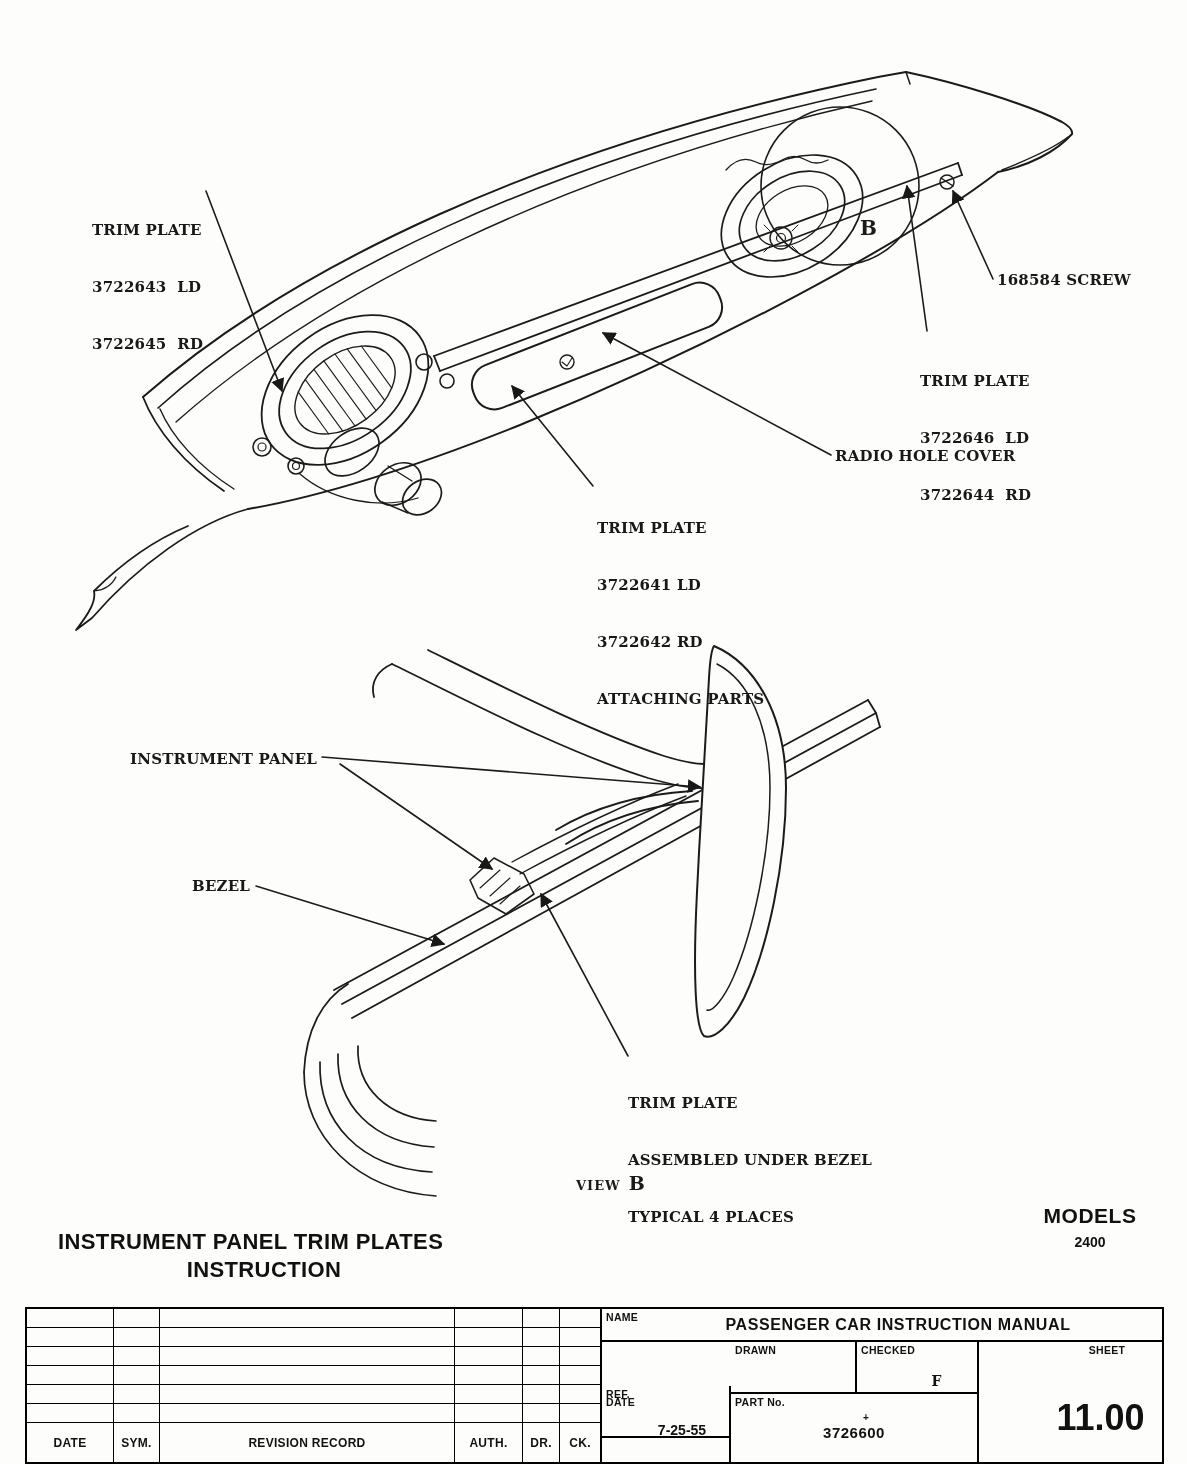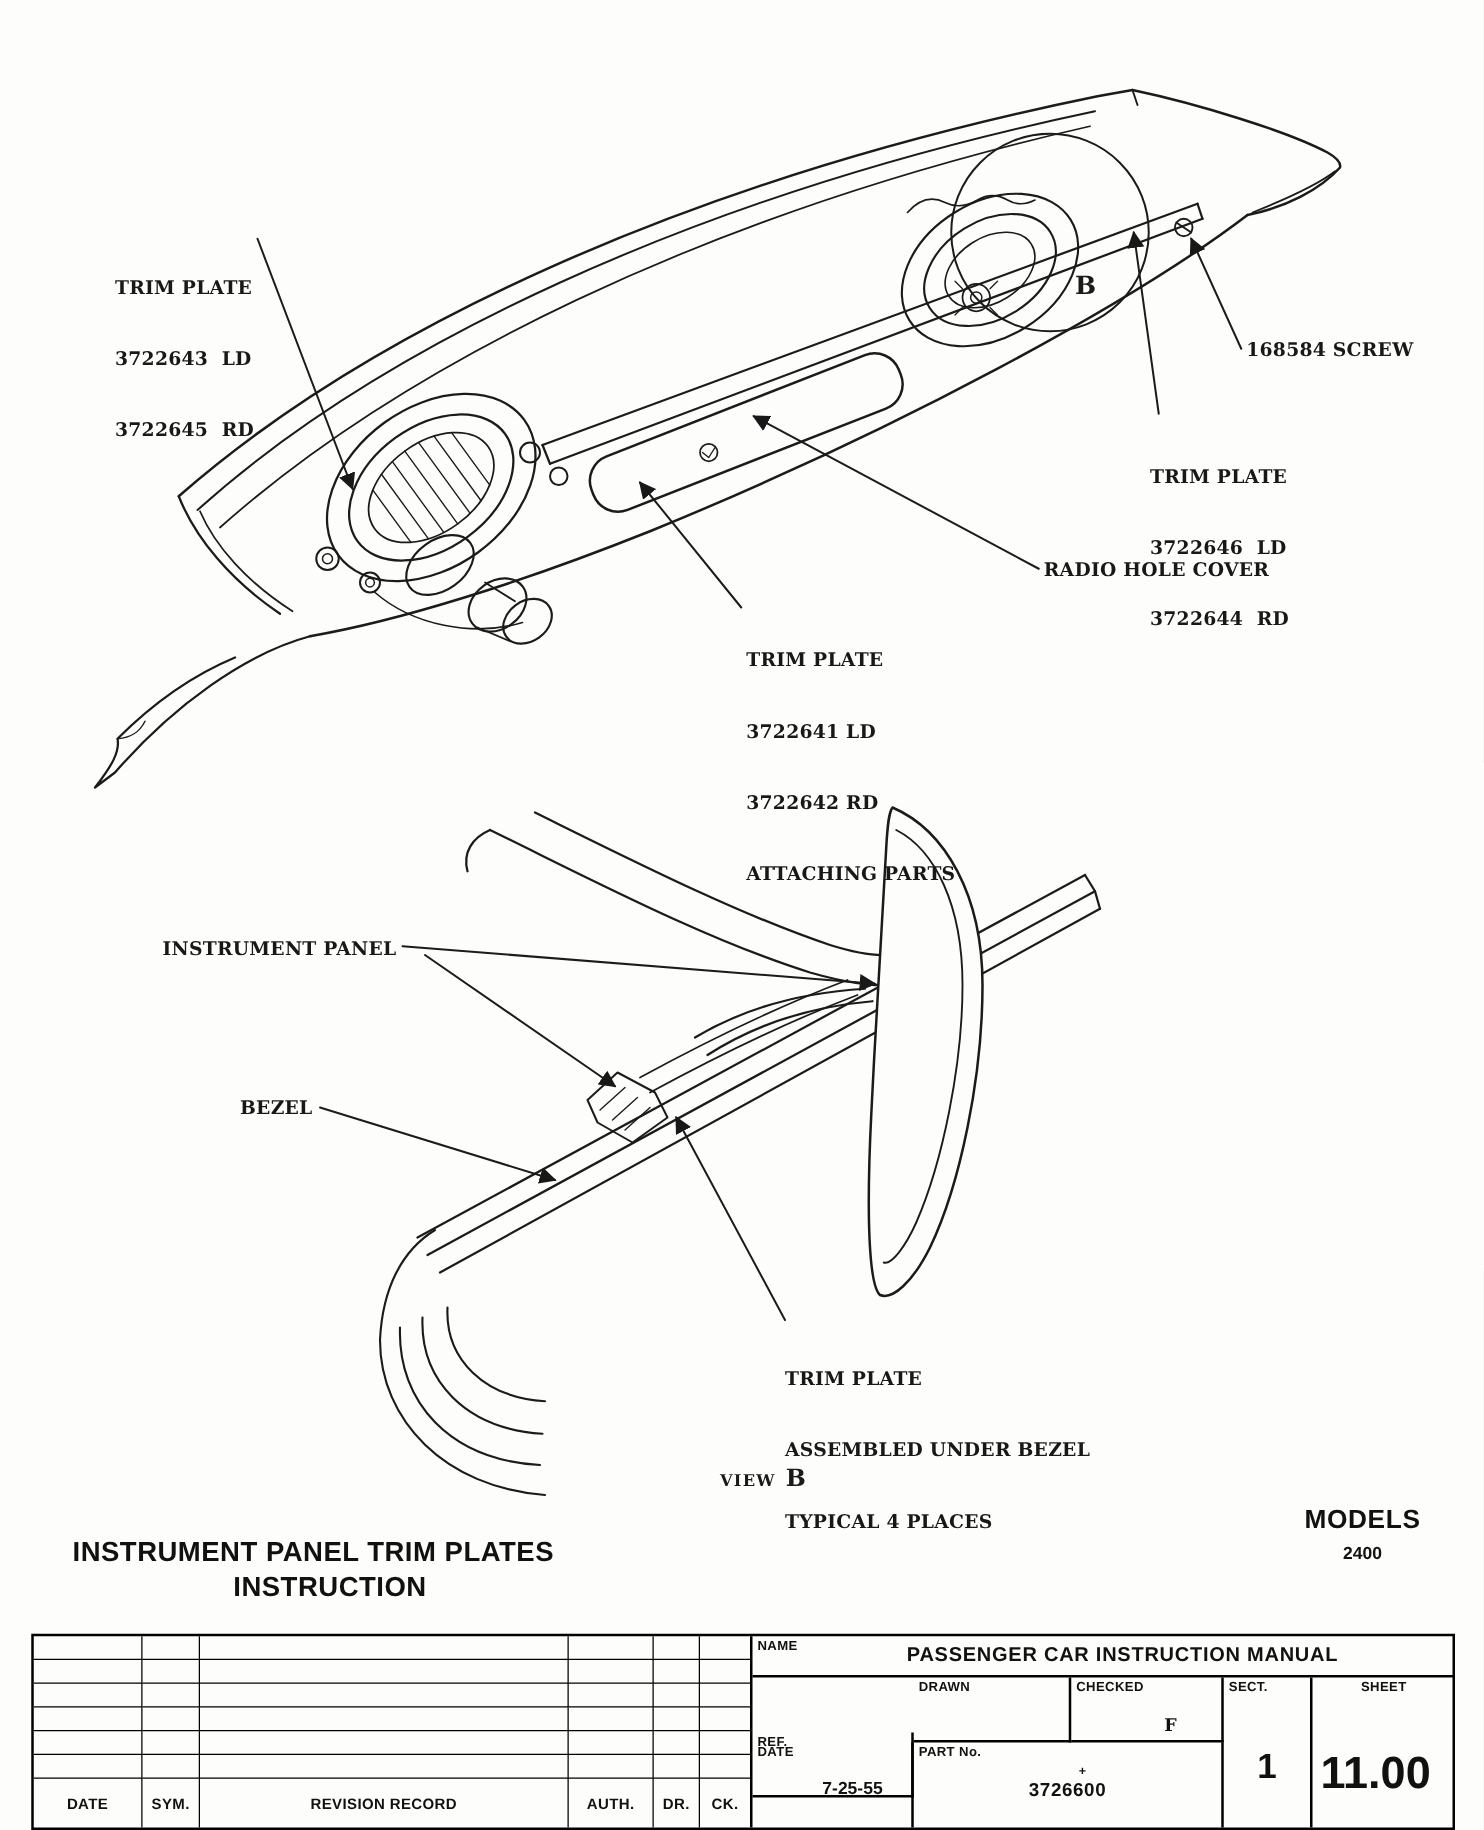--- a/index.html
+++ b/index.html
@@ -304,24 +304,20 @@
 
       <div class="cell b-b2 b-r2" style="left:129px; top:33px; width:126px; height:52px;">
         <span class="tb-label">DRAWN</span>
       </div>
 
       <div class="cell b-b2 b-r2" style="left:255px; top:33px; width:122px; height:52px;">
         <span class="tb-label">CHECKED</span>
         <span class="tb-value" style="position:absolute; left:62%; bottom:3px; font-size:14px; font-family:'DejaVu Serif',serif;">F</span>
       </div>
 
-      <div class="cell b-r2" style="left:377px; top:33px; width:71px; height:120px;">
-        <span class="tb-label">SECT.</span>
-        <div class="tb-value" style="position:absolute; left:0; right:0; top:55px; text-align:center; font-size:28px;">1</div>
-      </div>
 
       <div class="cell" style="left:448px; top:33px; width:114px; height:120px;">
         <span class="tb-label" style="left:0; right:0; text-align:center; width:100%;">SHEET</span>
         <div class="tb-value" style="position:absolute; left:0; right:13px; top:55px; text-align:center; font-size:36px;">11.00</div>
       </div>
 
       <div class="cell b-r2" style="left:0; top:85px; width:129px; height:68px;">
         <span class="tb-label">DATE</span>
         <div class="tb-value" style="position:absolute; left:0; right:0; top:28px; text-align:center; font-size:14px;margin-left:33px;">7-25-55</div>
       </div>

